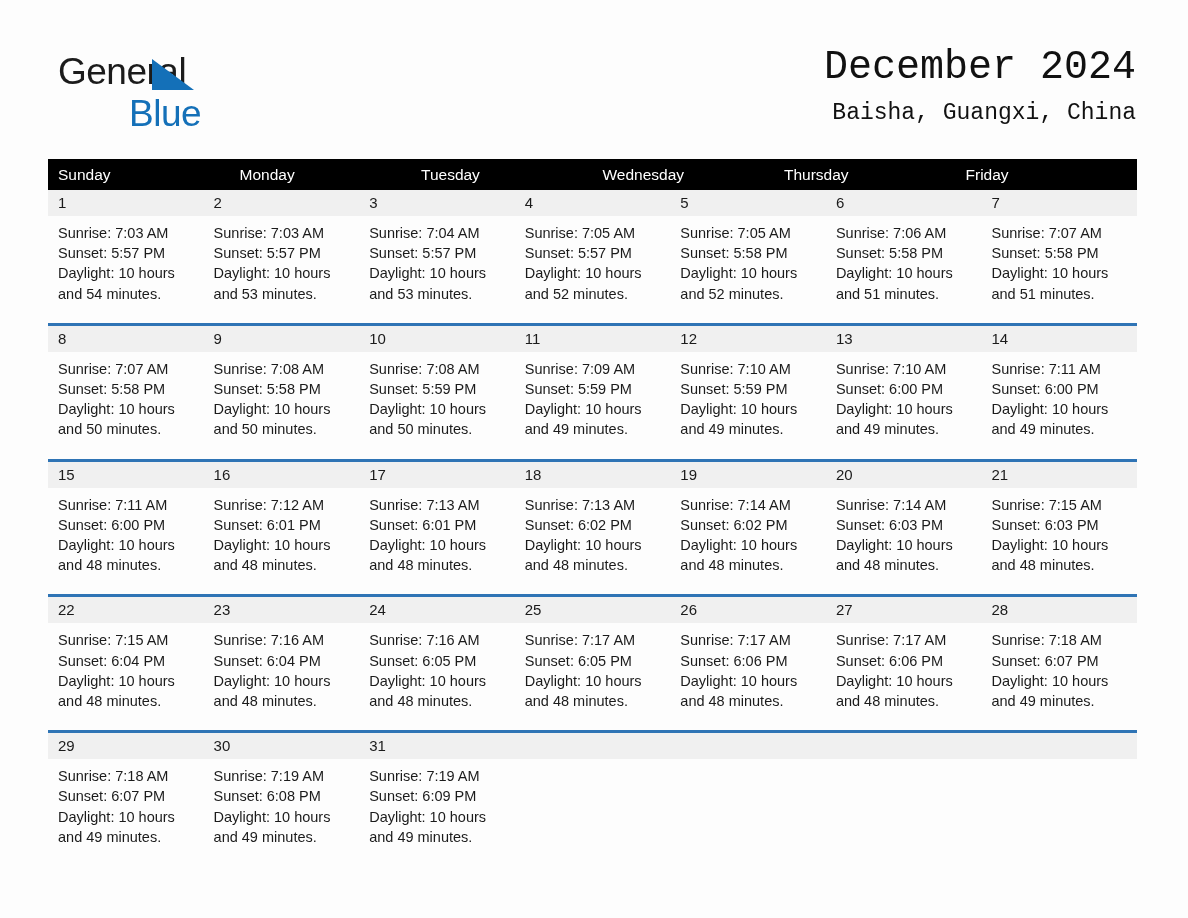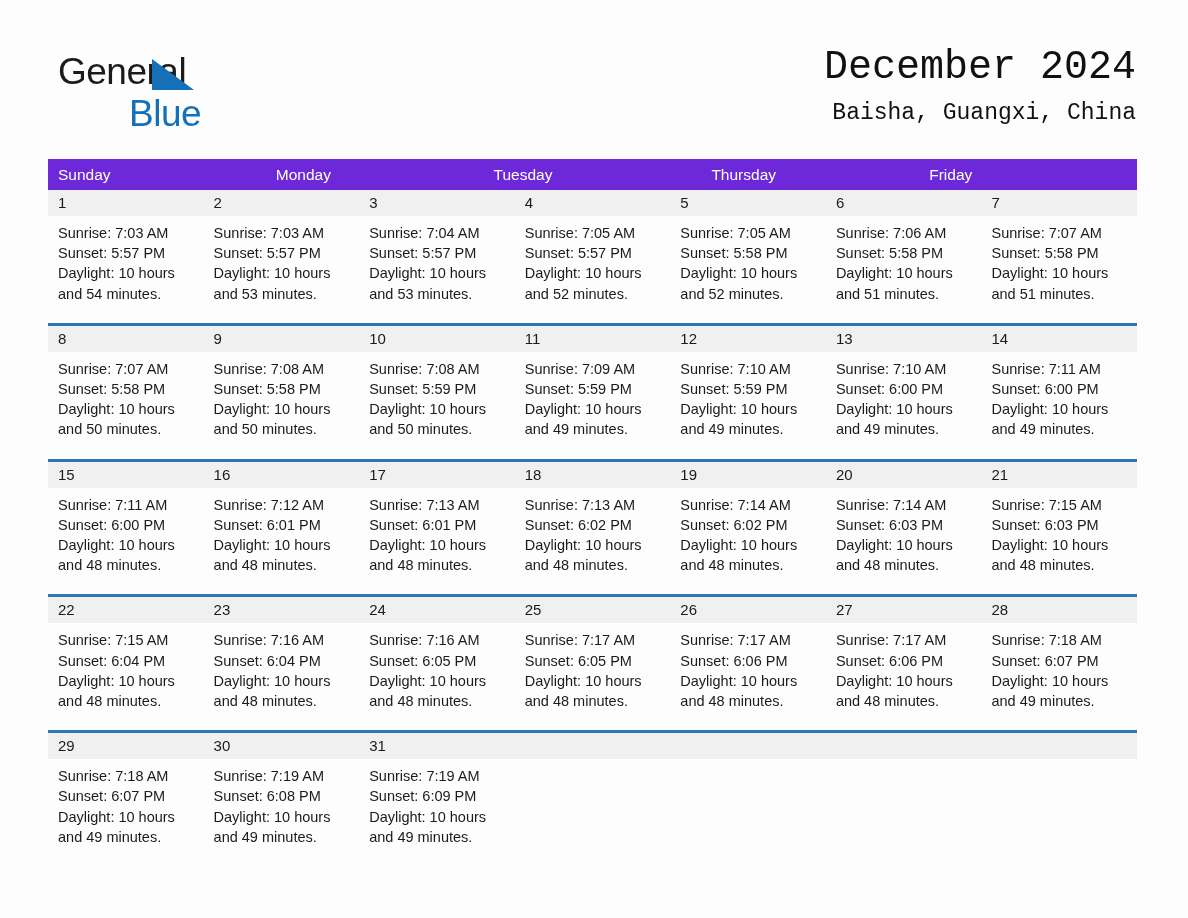--- a/index.html
+++ b/index.html
@@ -90,21 +90,21 @@
   
   .calendar {
     position: absolute;
     left: 48px;
     top: 159px;
     width: 1089px;
   }
 
   .weekhead {
     display: flex;
-    background: #6d28d9;
+    background: #000000;
     height: 31px;
   }
   .weekhead .wh {
     flex: 1 1 0;
     color: #ffffff;
     font-size: 15.5px;
     line-height: 31px;
     padding-left: 10px;
     box-sizing: border-box;
     white-space: nowrap;
@@ -174,20 +174,21 @@
       <div class="cal-subtitle">Baisha, Guangxi, China</div>
     </div>
 
   </div>
 
   <div class="calendar">
     <div class="weekhead">
         <div class="wh">Sunday</div>
         <div class="wh">Monday</div>
         <div class="wh">Tuesday</div>
+        <div class="wh">Wednesday</div>
         <div class="wh">Thursday</div>
         <div class="wh">Friday</div>
       </div>
     <div id="weeks-container">
         <div class="week">
           <div class="daycell">
             <div class="daynum">1</div>
             <div class="info">
               <div>Sunrise: 7:03 AM</div>
               <div>Sunset: 5:57 PM</div>

